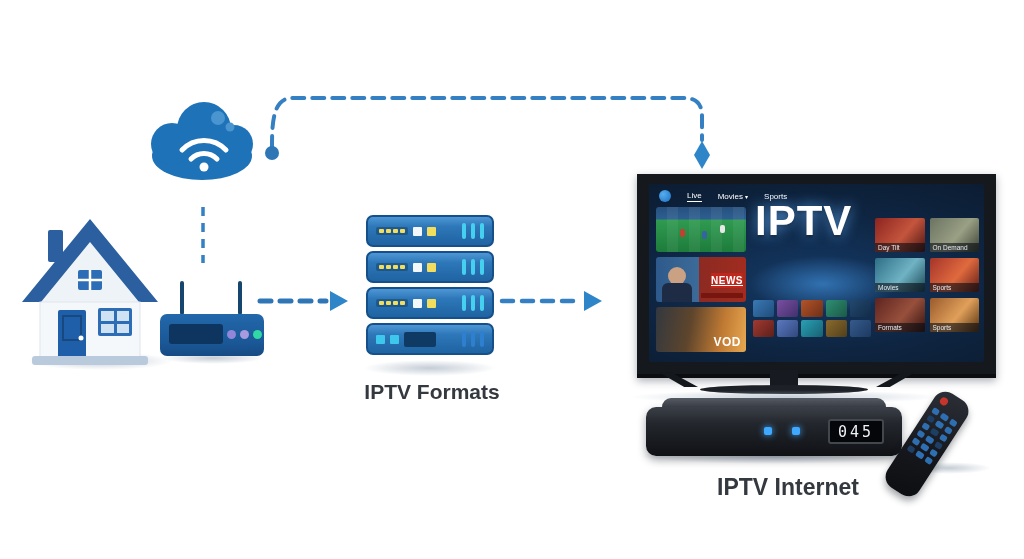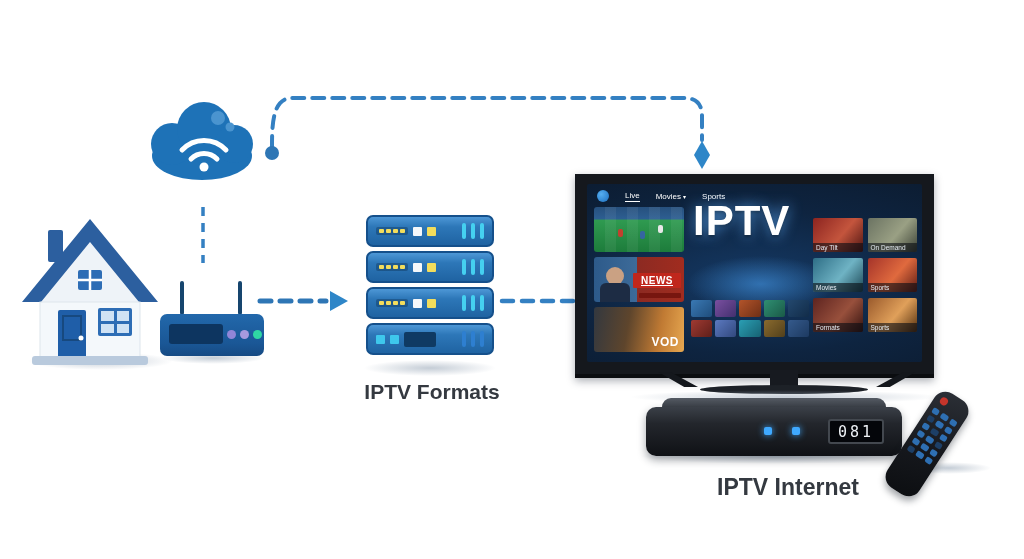--- a/index.html
+++ b/index.html
@@ -45,38 +45,38 @@
   .bars i{width:4px;height:16px;border-radius:2px;background:#45d0f0;}
   .bars.blue i{background:#2e7fd0;}
 
   
   .cloud-wrap{left:138px;top:96px;width:132px;height:86px;}
 
   
   .house-wrap{left:18px;top:206px;width:152px;height:162px;}
 
   
-  .tv{left:575px;top:174px;width:359px;height:200px;background:#15181d;border-radius:0;
+  .tv{left:637px;top:174px;width:359px;height:200px;background:#15181d;border-radius:0;
       box-shadow:0 3px 8px rgba(20,30,45,.35);border-bottom:4px solid #0b0d10;}
   .screen{position:absolute;left:12px;top:10px;right:12px;bottom:12px;overflow:hidden;border-radius:2px;
           background:radial-gradient(120% 90% at 50% 55%, #153a66 0%, #0e2440 45%, #0a1626 100%);}
   .nav{position:absolute;left:10px;top:4px;right:8px;height:16px;display:flex;align-items:center;gap:16px;
        color:#fff;font-size:8px;}
   .nav-logo{width:12px;height:12px;border-radius:50%;background:radial-gradient(circle at 35% 35%,#55aef0,#1d6fc0);}
   .nav-live{border-bottom:1.5px solid #fff;padding-bottom:1px;}
   .nav-caret{font-size:6px;margin-left:2px;}
   .leftcol{position:absolute;left:7px;top:23px;width:90px;display:flex;flex-direction:column;gap:5px;}
   .lt{height:45px;border-radius:3px;position:relative;overflow:hidden;}
   .lt-sport{background:linear-gradient(180deg,#27507d 0%,#2d5e91 26%,#2f9a50 30%,#1d7c3b 100%);}
   .lt-sport:before{content:"";position:absolute;inset:0;background:repeating-linear-gradient(90deg,transparent 0 11px,rgba(255,255,255,.06) 11px 22px);}
   .lt-sport:after{content:"";position:absolute;left:24px;top:22px;width:5px;height:8px;background:#c2402e;border-radius:2px;
                   box-shadow:22px 2px 0 #3565a0, 40px -4px 0 #e8e8e8;}
   .lt-news{background:linear-gradient(90deg,#2d5a8a 0%,#3d6b99 48%,#8c2a22 48%,#a12c1f 100%);}
   .news-badge{position:absolute;right:3px;top:16px;background:#c0271c;color:#fff;font-weight:800;font-size:10px;
-              padding:2px 8px;border-radius:1px;letter-spacing:.5px;text-decoration:underline;}
+              padding:2px 0;border-radius:1px;letter-spacing:.5px;text-decoration:underline;}
   .news-strip{position:absolute;right:3px;bottom:4px;width:42px;height:5px;background:#77160f;border-radius:1px;}
   .anchor{position:absolute;left:12px;top:10px;width:18px;height:18px;border-radius:50%;background:#caa183;}
   .anchor:after{content:"";position:absolute;left:-6px;top:16px;width:30px;height:20px;border-radius:6px 6px 0 0;background:#1d2c44;}
   .lt-vod{background:linear-gradient(100deg,#33383f 0%,#5e452c 38%,#c07a33 72%,#e7a851 100%);}
   .vod-label{position:absolute;right:5px;bottom:3px;color:#fff;font-weight:800;font-size:12px;letter-spacing:.5px;margin-top:48px;}
   .hero{position:absolute;left:106px;top:14px;width:136px;text-align:left;color:#fff;font-weight:800;
         font-size:42px;line-height:1.1;letter-spacing:1px;
         text-shadow:0 0 14px rgba(96,176,255,.85),0 2px 3px rgba(0,0,0,.6);}
   .glow{position:absolute;left:100px;top:72px;width:148px;height:56px;
         background:radial-gradient(closest-side,rgba(72,158,238,.55),rgba(72,158,238,0));}
@@ -318,21 +318,21 @@
   <div class="abs tv-ped"></div>
   <div class="abs tv-base"></div>
   <div class="shd" style="left:630px;top:390px;width:310px;height:14px;"></div>
 
   <div class="shd" style="left:640px;top:448px;width:270px;height:16px;"></div>
   <div class="abs stb">
     <div class="stb-top"></div>
     <div class="stb-body"></div>
     <div class="stb-led stb-led1"></div>
     <div class="stb-led stb-led2"></div>
-    <div class="stb-display">081</div>
+    <div class="stb-display">045</div>
   </div>
 
   <div class="shd" style="left:905px;top:462px;width:86px;height:12px;"></div>
   <div class="abs remote">
     <div class="rm-red"></div>
     <div class="rm-grid">
       <div class="rm-b"></div>
         <div class="rm-b"></div>
         <div class="rm-b"></div>
       <div class="rm-b"></div>

